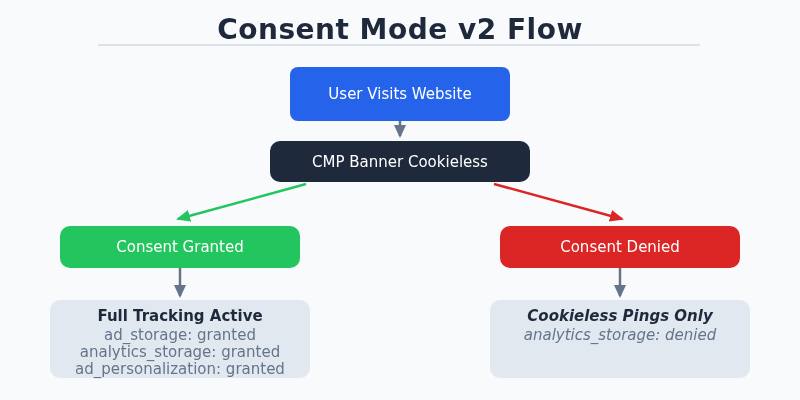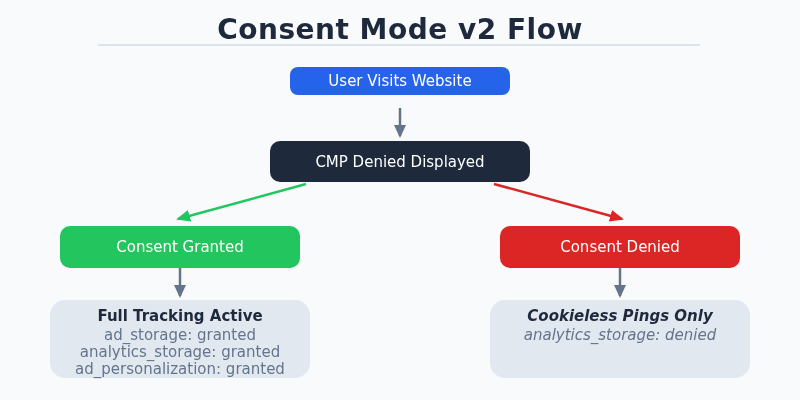--- a/index.html
+++ b/index.html
@@ -9,26 +9,26 @@
     --divider:#dde3ea;
   }
   html,body{margin:0;padding:0;}
   body{font-family:"DejaVu Sans","Liberation Sans",sans-serif;background:var(--background);}
   .canvas{position:relative;width:800px;height:400px;background:var(--background);overflow:hidden;}
   .title{position:absolute;left:0;top:13px;width:800px;text-align:center;
          font-size:28px;font-weight:bold;color:var(--text-dark);letter-spacing:.5px;}
   .divider{position:absolute;left:98px;top:44px;width:602px;height:2px;background:var(--divider);}
   .node{position:absolute;display:flex;align-items:center;justify-content:center;
         color:#ffffff;font-size:15px;border-radius:9px;}
-  .node-visit{left:290px;top:67px;width:220px;height:28px;background:var(--node-visit);border-radius:8px;}
+  .node-visit{left:290px;top:67px;width:220px;height:54px;background:var(--node-visit);border-radius:8px;}
   .node-cmp{left:270px;top:141px;width:260px;height:41px;background:var(--node-cmp);border-radius:10px;}
   .node-granted{left:60px;top:226px;width:240px;height:42px;background:var(--node-granted);border-radius:10px;}
   .node-denied{left:500px;top:226px;width:240px;height:42px;background:var(--node-denied);border-radius:10px;}
   .panel{position:absolute;top:300px;width:260px;height:78px;background:var(--panel-bg);
-         border-radius:15px;text-align:center;box-sizing:border-box;padding-top:7px;}
+         border-radius:10px;text-align:center;box-sizing:border-box;padding-top:7px;}
   .panel-left{left:50px;}
   .panel-right{left:490px;font-style:italic;}
   .panel-title{font-size:15px;font-weight:bold;color:var(--text-dark);margin-bottom:2px;}
   .panel-line{font-size:15px;color:var(--text-muted);line-height:17px;}
   svg.arrows{position:absolute;left:0;top:0;pointer-events:none;}
   .stroke-gray{stroke:var(--arrow-gray);}
   .stroke-green{stroke:var(--node-granted);}
   .stroke-red{stroke:var(--node-denied);}
   .fill-gray{fill:var(--arrow-gray);}
   .fill-green{fill:var(--node-granted);}
@@ -59,21 +59,21 @@
     <line class="stroke-red" x1="494" y1="184" x2="622" y2="219" stroke-width="2.5" marker-end="url(#head-red)"></line>
     <line class="stroke-gray" x1="180" y1="268" x2="180" y2="296" stroke-width="2.5" marker-end="url(#head-gray)"></line>
     <line class="stroke-gray" x1="620" y1="268" x2="620" y2="296" stroke-width="2.5" marker-end="url(#head-gray)"></line>
   </svg>
 
   <div class="node node-visit">
     <span>User Visits Website</span>
   </div>
 
   <div class="node node-cmp">
-    <span>CMP Denied Displayed</span>
+    <span>CMP Banner Cookieless</span>
   </div>
 
   <div class="node node-denied">
     <span>Consent Denied</span>
   </div>
 
   <div class="node node-granted">
     <span>Consent Granted</span>
   </div>
 

